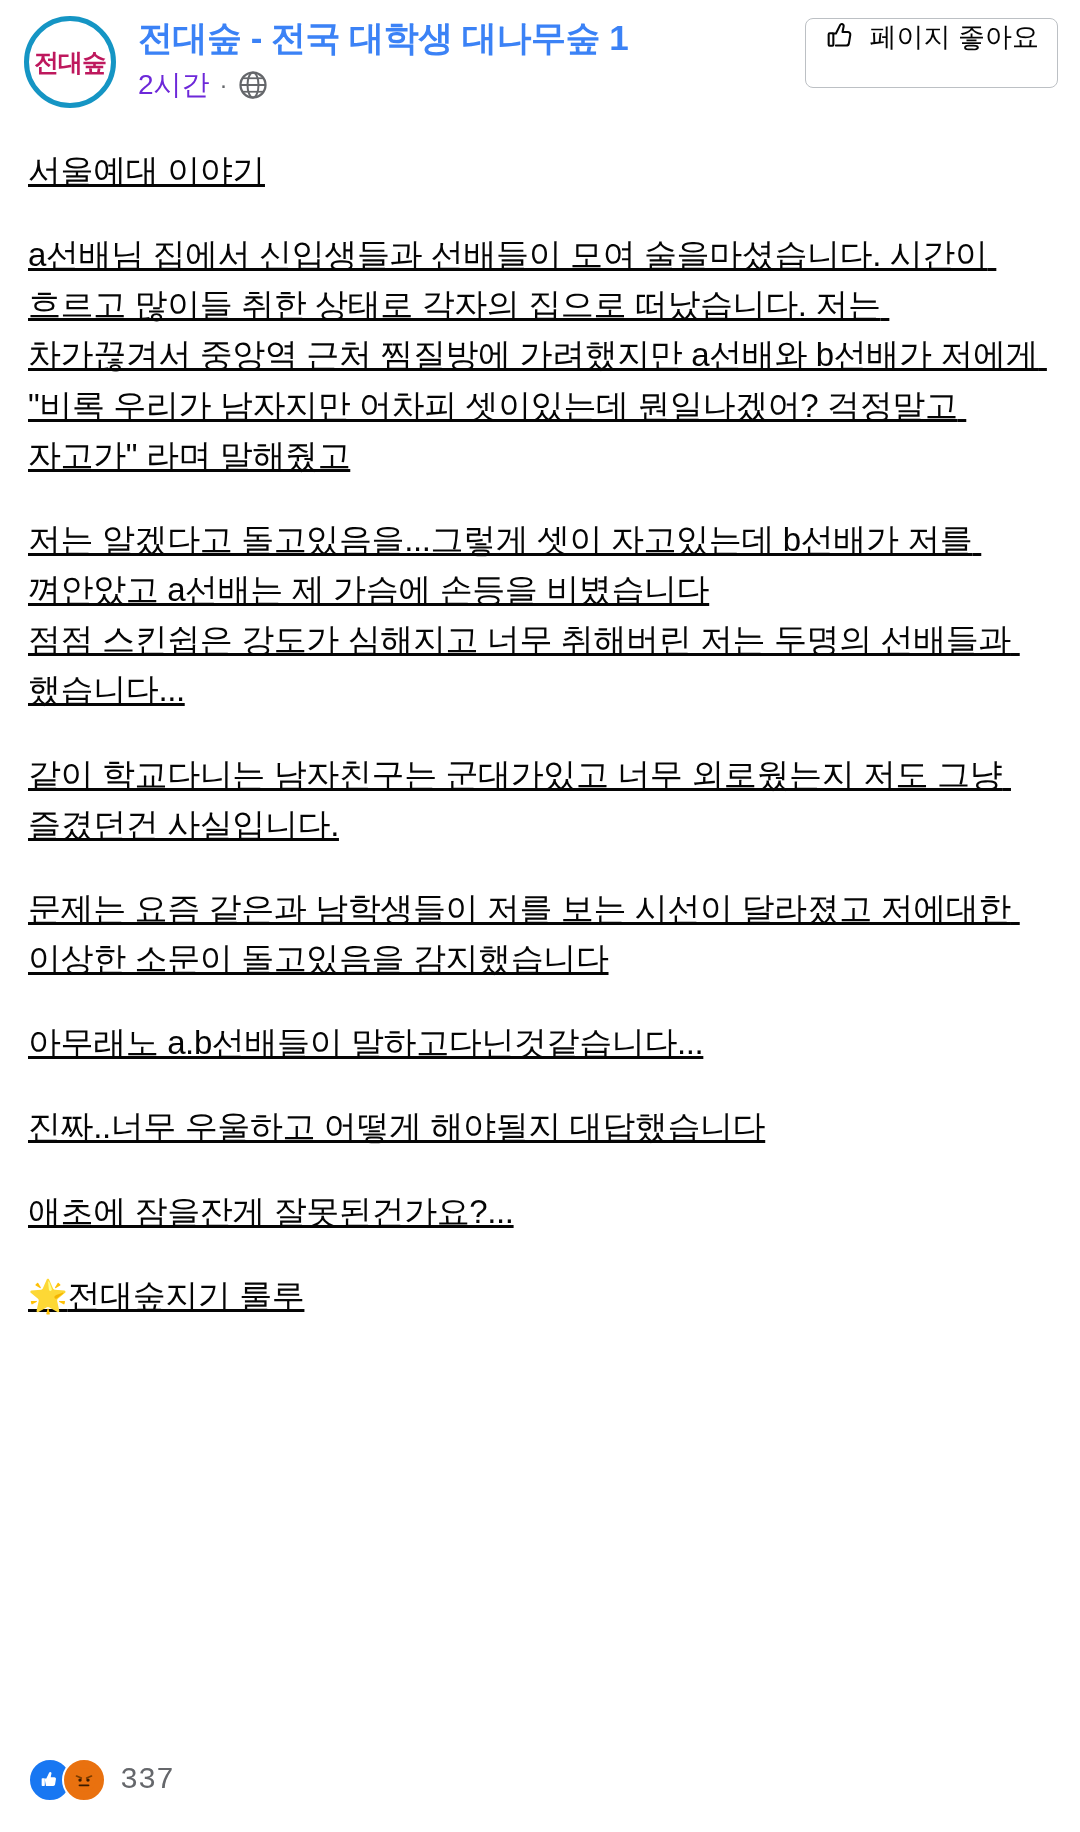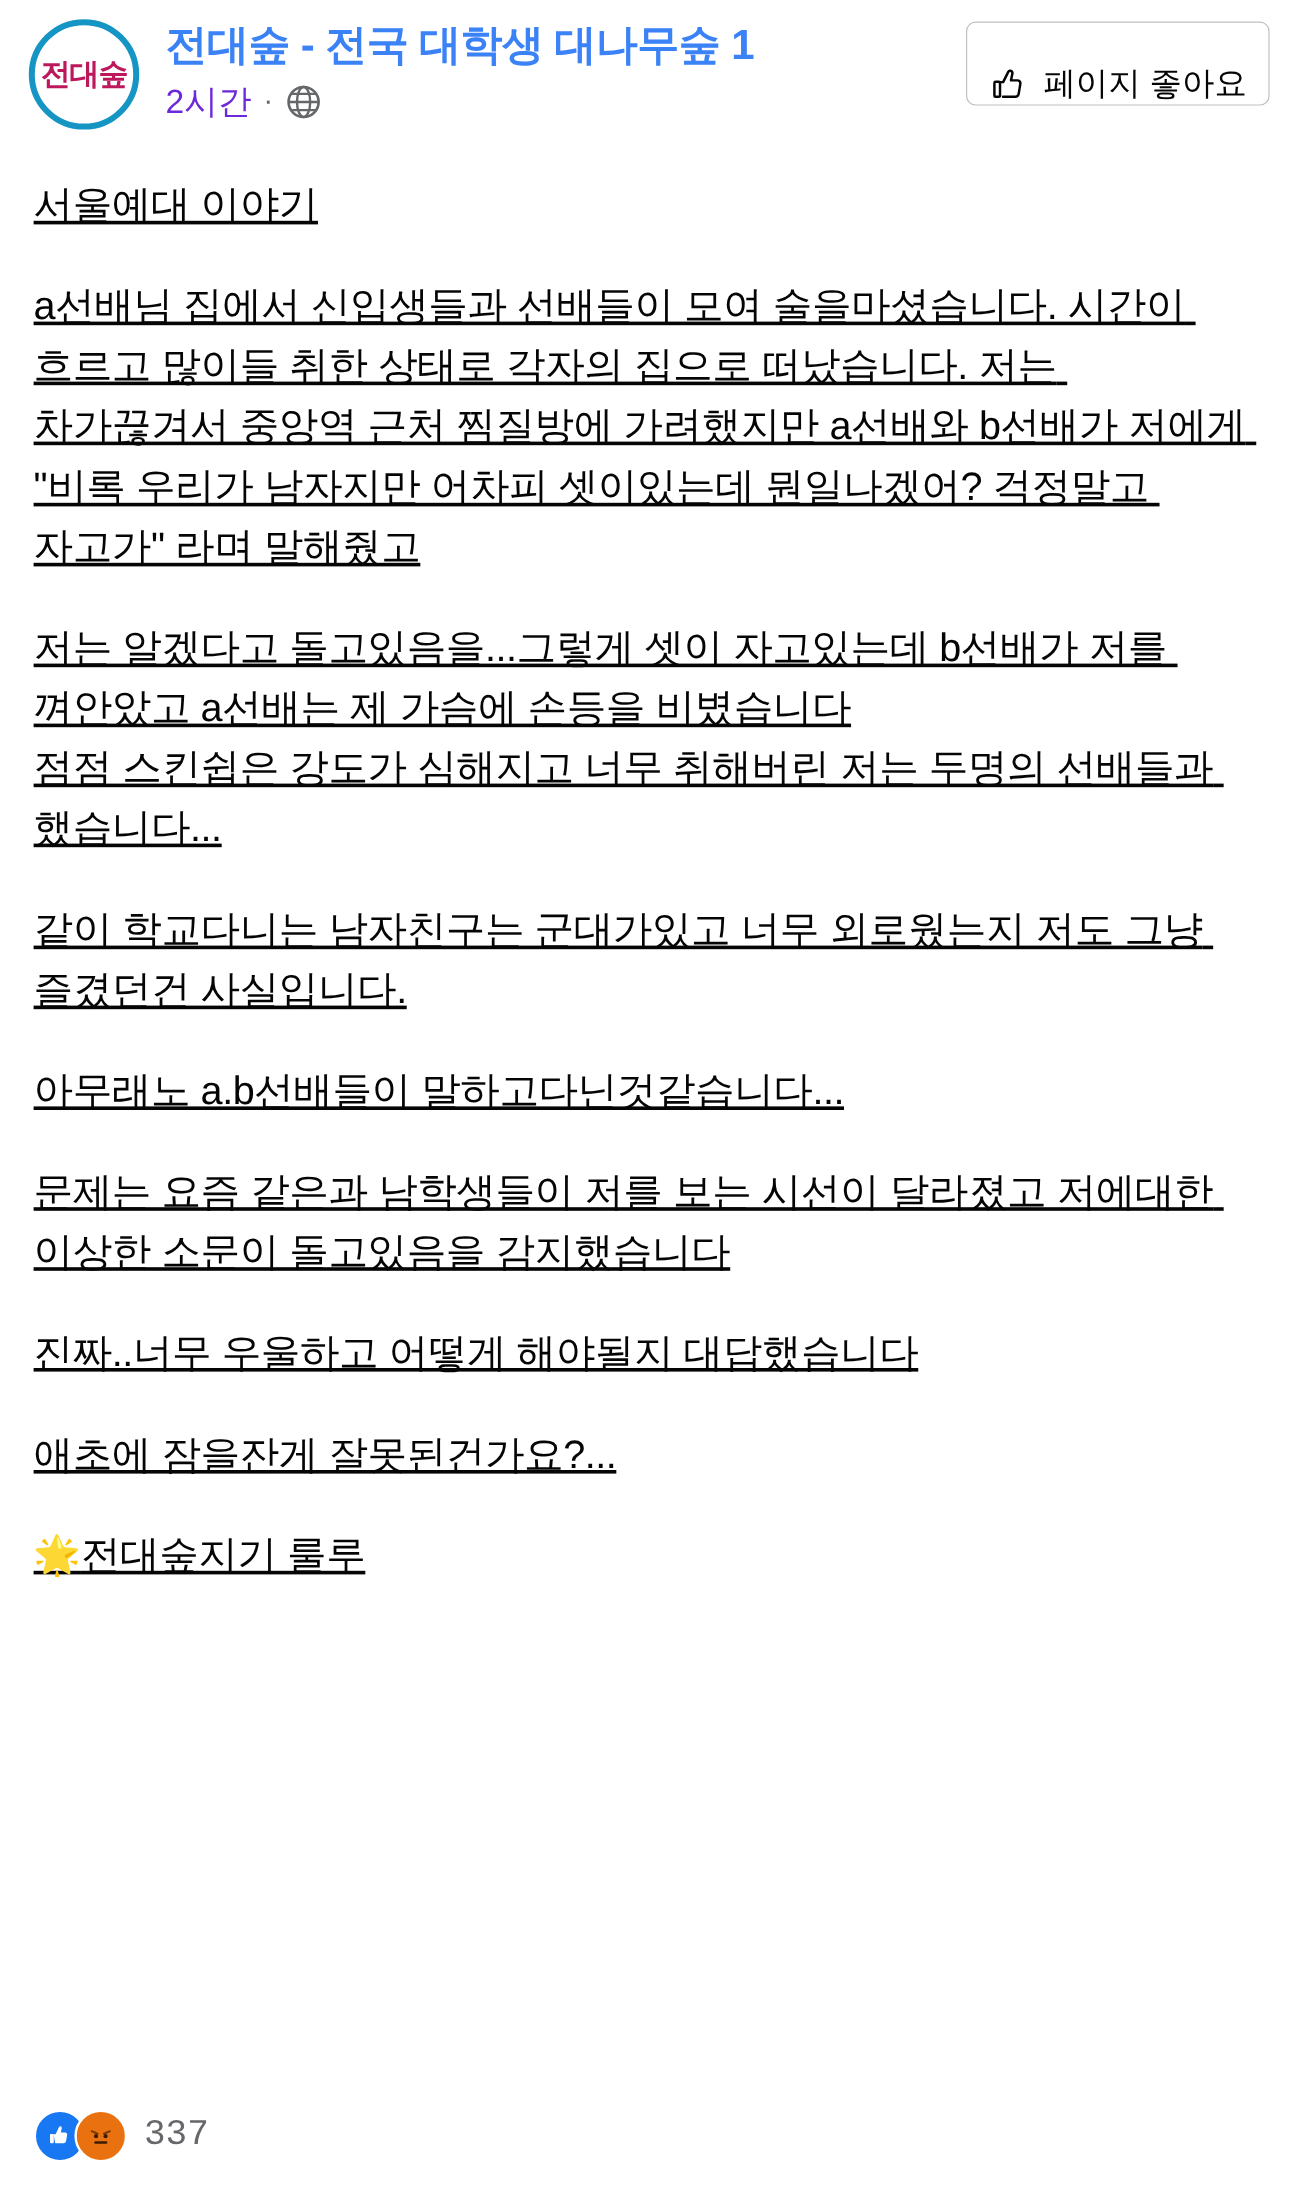--- a/index.html
+++ b/index.html
@@ -101,21 +101,21 @@
   .like-page-btn {
     position: absolute;
     right: 22px;
     top: 18px;
     height: 70px;
     min-width: 212px;
     border: 1px solid #bcc0c4;
     border-radius: 8px;
     background: #ffffff;
     display: flex;
-    align-items: flex-end;
+    align-items: flex-start;
     justify-content: center;
     gap: 12px;
     padding: 0 18px;
     box-sizing: border-box;
   }
   .like-page-label {
     font-size: 27px;
     color: #050505;
     font-weight: 400;
     white-space: nowrap;
@@ -233,22 +233,22 @@
       <span class="like-page-label">페이지 좋아요</span>
     </div>
   </div>
 
   <div class="post-body">
     <p class="para">서울예대 이야기</p>
     <p class="para">a선배님 집에서 신입생들과 선배들이 모여 술을마셨습니다. 시간이 흐르고 많이들 취한 상태로 각자의 집으로 떠났습니다. 저는 차가끊겨서 중앙역 근처 찜질방에 가려했지만 a선배와 b선배가 저에게 "비록 우리가 남자지만 어차피 셋이있는데 뭔일나겠어? 걱정말고 자고가" 라며 말해줬고</p>
     <p class="para">저는 알겠다고 돌고있음을...그렇게 셋이 자고있는데 b선배가 저를 껴안았고 a선배는 제 가슴에 손등을 비볐습니다
 점점 스킨쉽은 강도가 심해지고 너무 취해버린 저는 두명의 선배들과 했습니다...</p>
     <p class="para">같이 학교다니는 남자친구는 군대가있고 너무 외로웠는지 저도 그냥 즐겼던건 사실입니다.</p>
+    <p class="para">문제는 요즘 같은과 남학생들이 저를 보는 시선이 달라졌고 저에대한 이상한 소문이 돌고있음을 감지했습니다</p>
     <p class="para">아무래노 a.b선배들이 말하고다닌것같습니다...</p>
-    <p class="para">문제는 요즘 같은과 남학생들이 저를 보는 시선이 달라졌고 저에대한 이상한 소문이 돌고있음을 감지했습니다</p>
     <p class="para">진짜..너무 우울하고 어떻게 해야될지 대답했습니다</p>
     <p class="para">애초에 잠을잔게 잘못된건가요?...</p>
     <p class="para sig"><span class="emoji-star">🌟</span><span>전대숲지기 룰루</span></p>
   </div>
 
   <div class="post-footer">
     <div class="reactions">
       <span class="reaction-icon reaction-like">
         <svg viewBox="0 0 24 24" width="26" height="26" aria-hidden="true">
           <path d="M7 10.6h1.6l2.7-5.5c.2-.42.66-.64 1.1-.55.65.13 1.07.77.94 1.42l-.68 3.4h3.4c.9 0 1.6.82 1.45 1.72l-.84 5.02a1.65 1.65 0 0 1-1.63 1.38H8.3" fill="#ffffff"></path>

